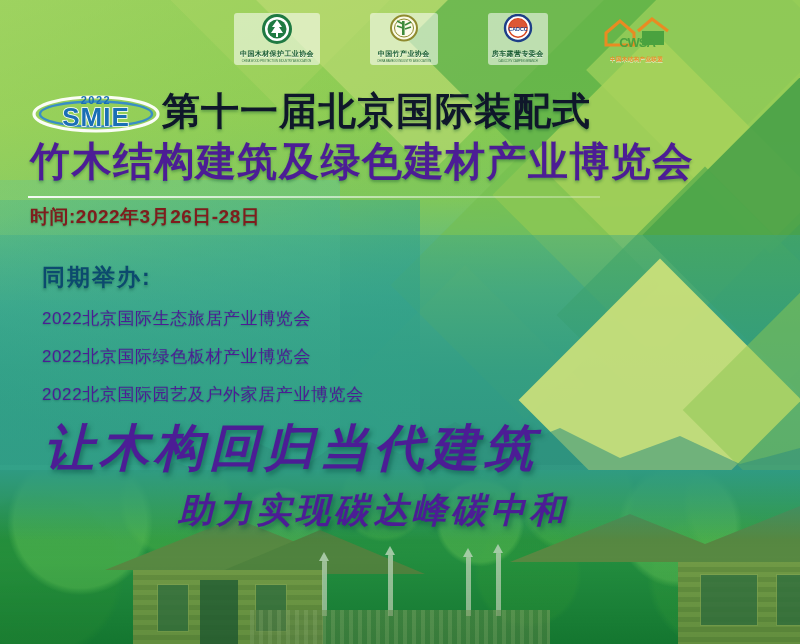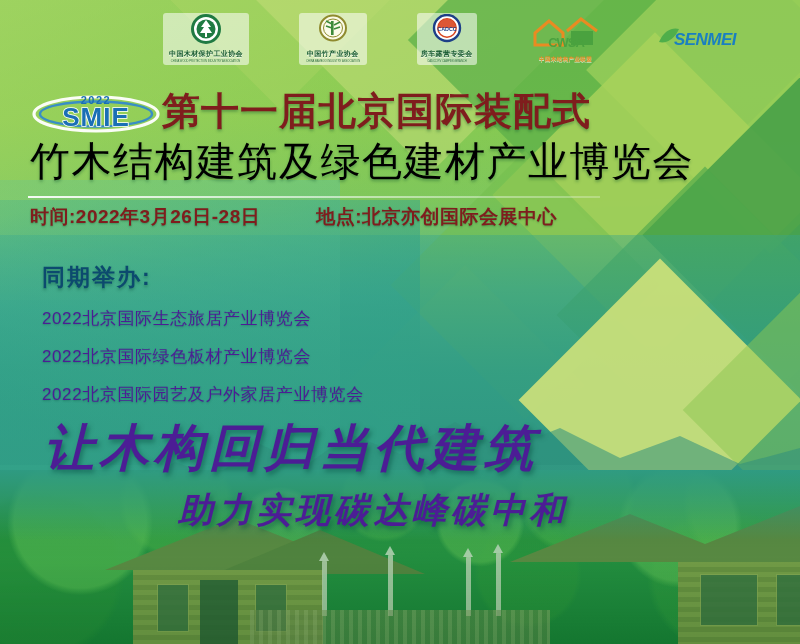--- a/index.html
+++ b/index.html
@@ -296,32 +296,32 @@
   }
   .smie-logo {
     position: relative;
     width: 132px;
     height: 46px;
     flex: 0 0 auto;
   }
   .headline-text-1 {
     font-size: 38px;
     font-weight: bold;
-    color: #7f1d1d;
+    color: #0f172a;
     letter-spacing: 1px;
     line-height: 1;
     text-shadow: 0 2px 3px rgba(0,70,40,.35);
     white-space: nowrap;
   }
   .headline-line2 {
     padding-left: 30px;
     margin-top: 6px;
     font-size: 40px;
-    font-weight: normal;
-    color: #000000;
+    font-weight: bold;
+    color: #4c1d95;
     letter-spacing: 1.5px;
     line-height: 1.05;
     text-shadow: 0 2px 3px rgba(0,70,40,.35);
     white-space: nowrap;
   }
 
   
   .divider {
     position: absolute;
     left: 28px; top: 196px;
@@ -495,28 +495,20 @@
         <svg width="78" height="36" viewBox="0 0 78 36">
           <path d="M8 18 L22 6 L36 18 L36 30 L8 30 Z" fill="none" stroke="#e98b22" stroke-width="3"></path>
           <path d="M40 16 L54 4 L70 16" fill="none" stroke="#e98b22" stroke-width="3"></path>
           <rect x="44" y="16" width="22" height="14" fill="#4aa23f"></rect>
           <text x="39" y="32" font-size="13" font-family="Liberation Sans, sans-serif" font-weight="bold" fill="#4aa23f" text-anchor="middle" letter-spacing="-1">CWSA</text>
         </svg>
       </span>
       <span class="cn" style="font-size:5.5px;color:#e98b22;">中国木结构产业联盟</span>
     </div>
 
-    <div class="logo">
-      <span class="mark">
-        <svg width="92" height="30" viewBox="0 0 92 30">
-          <path d="M4 20 C9 8, 18 5, 24 7 C20 16, 12 22, 4 20 Z" fill="#4fae4a"></path>
-          <text x="50" y="23" font-size="17" font-family="Liberation Sans, sans-serif" font-weight="bold" font-style="italic" fill="#1a7fc1" text-anchor="middle" letter-spacing="-0.5">SENMEI</text>
-        </svg>
-      </span>
-    </div>
 
   </div>
 
   <div class="headline-wrap">
     <div class="headline-line1">
       <span class="smie-logo">
         <svg width="132" height="46" viewBox="0 0 132 46">
           <ellipse cx="66" cy="26" rx="62" ry="17" fill="none" stroke="#ffffff" stroke-width="3.2" opacity=".95"></ellipse>
           <ellipse cx="66" cy="26" rx="56" ry="12.5" fill="none" stroke="#2f86d0" stroke-width="2.4" opacity=".9"></ellipse>
           <text x="66" y="16" font-size="11" font-family="Liberation Sans, sans-serif" font-weight="bold" fill="#1a6fb5" text-anchor="middle" letter-spacing="1.5">2022</text>
@@ -524,21 +516,20 @@
         </svg>
       </span>
       <span class="headline-text-1">第十一届北京国际装配式</span>
     </div>
     <div class="headline-line2">竹木结构建筑及绿色建材产业博览会</div>
   </div>
 
   <div class="divider"></div>
   <div class="meta-row">
     <span>时间:2022年3月26日-28日</span>
-    <span>地点:北京亦创国际会展中心</span>
   </div>
 
   <div class="concurrent">
     <div class="concurrent-title">同期举办:</div>
     <div class="concurrent-item">2022北京国际生态旅居产业博览会</div>
     <div class="concurrent-item">2022北京国际绿色板材产业博览会</div>
     <div class="concurrent-item">2022北京国际园艺及户外家居产业博览会</div>
   </div>
 
   <div class="slogan1">让木构回归当代建筑</div>

